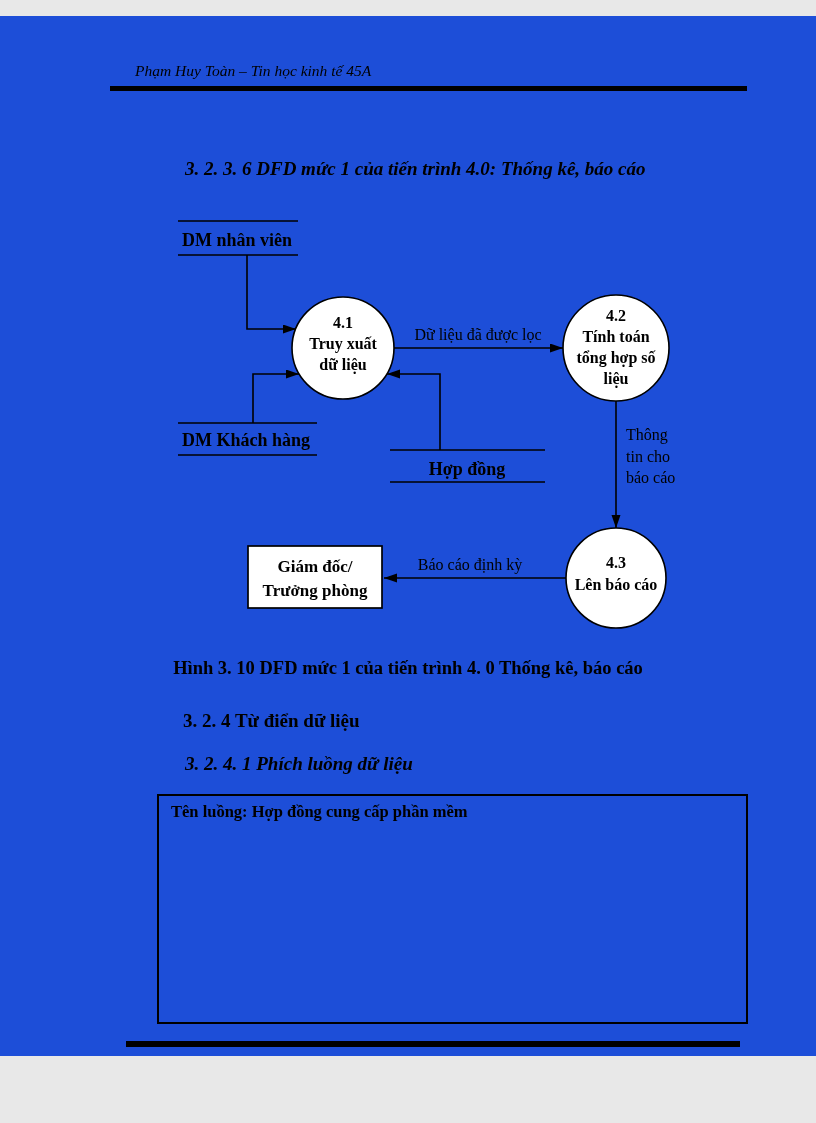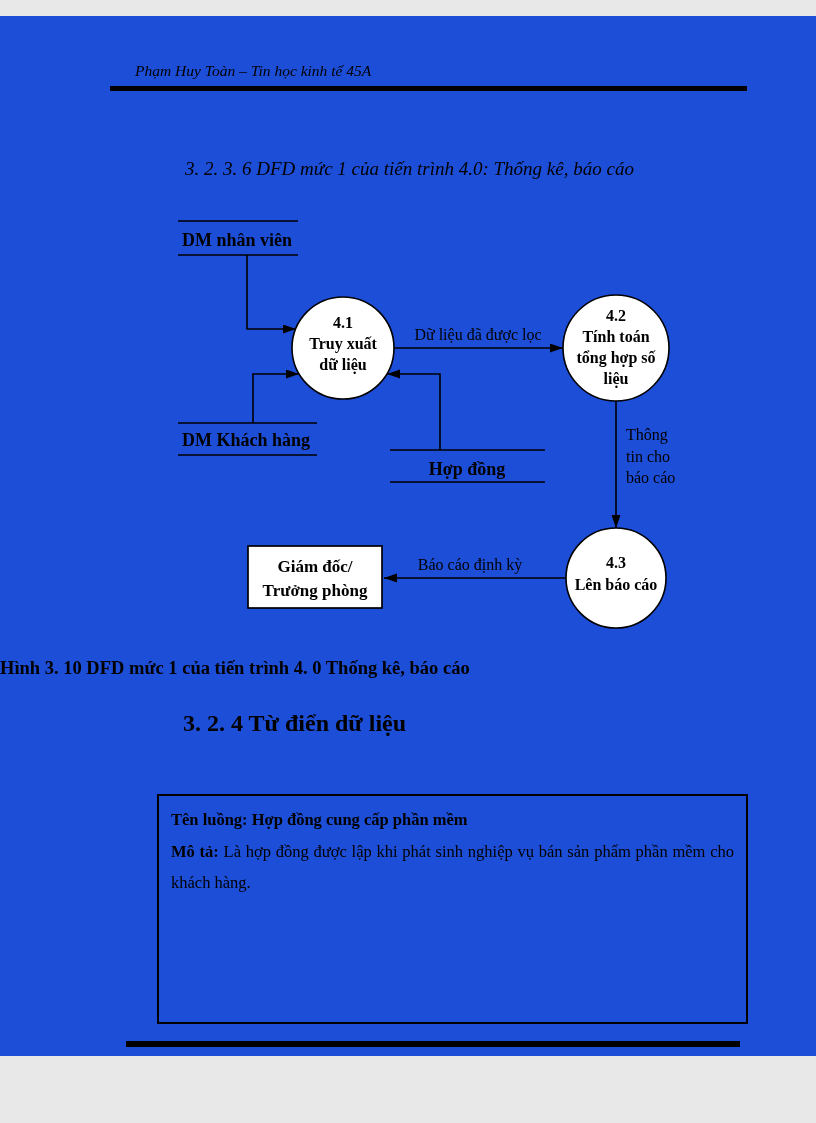--- a/index.html
+++ b/index.html
@@ -5,29 +5,29 @@
   html,body{margin:0;padding:0;background:#e8e8e8;}
   .page{
     position:relative;width:816px;height:1040px;margin:16px auto;
     background:#1d4ed8;color:#000;
     font-family:"Liberation Serif","DejaVu Serif",serif;
     overflow:hidden;
   }
   .abs{position:absolute;}
   .author-line{left:135px;top:46px;font-size:15.5px;font-style:italic;}
   .header-rule{left:110px;top:70px;width:637px;height:5px;background:#000;}
-  .heading-dfd{left:185px;top:142px;font-size:19px;font-weight:normal;font-style:italic;white-space:nowrap;}
+  .heading-dfd{left:185px;top:142px;font-size:19px;font-weight:bold;font-style:italic;white-space:nowrap;}
   .dfd-svg{left:0;top:0;}
   .dfd-svg text{font-family:"Liberation Serif","DejaVu Serif",serif;fill:#000;}
-  .figure-caption{left:0;top:642px;width:816px;font-size:18.5px;font-weight:bold;white-space:nowrap;}
-  .heading-dict{left:183px;top:694px;font-size:24px;font-weight:bold;white-space:nowrap;}
+  .figure-caption{left:0;top:642px;width:816px;text-align:center;font-size:18.5px;font-weight:bold;white-space:nowrap;}
+  .heading-dict{left:183px;top:694px;font-size:19px;font-weight:bold;white-space:nowrap;}
   .heading-flowcard{left:185px;top:737px;font-size:19px;font-weight:bold;font-style:italic;white-space:nowrap;}
   .flow-card{
     left:157px;top:778px;width:591px;height:230px;box-sizing:border-box;
-    border:2px solid #000;padding:8px 12px 0 12px;
+    border:2px solid #000;padding:0 12px 0 12px;
     font-size:16.5px;line-height:31.6px;text-align:justify;
   }
   .flow-card p{margin:0;}
   .footer-rule{left:126px;top:1025px;width:614px;height:6px;background:#000;}
   .page-number{left:0;top:1038px;width:816px;text-align:center;font-size:16px;}
 </style>
 </head>
 <body>
 
 <div class="page">
@@ -106,22 +106,22 @@
       <text x="626" y="424">Thông</text>
       <text x="626" y="446">tin cho</text>
       <text x="626" y="467">báo cáo</text>
     </g>
     <text x="470" y="554" font-size="16" text-anchor="middle">Báo cáo định kỳ</text>
   </svg>
 
   <div class="abs figure-caption">Hình 3. 10 DFD mức 1 của tiến trình 4. 0 Thống kê, báo cáo</div>
 
   <div class="abs heading-dict">3. 2. 4 Từ điển dữ liệu</div>
+  <div class="abs heading-flowcard">3. 2. 4. 1 Phích luồng dữ liệu</div>
 
   <div class="abs flow-card">
     <p><b>Tên luồng: Hợp đồng cung cấp phần mềm</b><span></span></p>
-    <p><b>Mô tả:</b><span> Là hợp đồng được lập khi phát sinh nghiệp vụ bán sản phẩm phần mềm cho khách hàng.</span></p>
   </div>
 
   <div class="abs footer-rule"></div>
   <div class="abs page-number">66</div>
 
 </div>
 
 </body></html>

